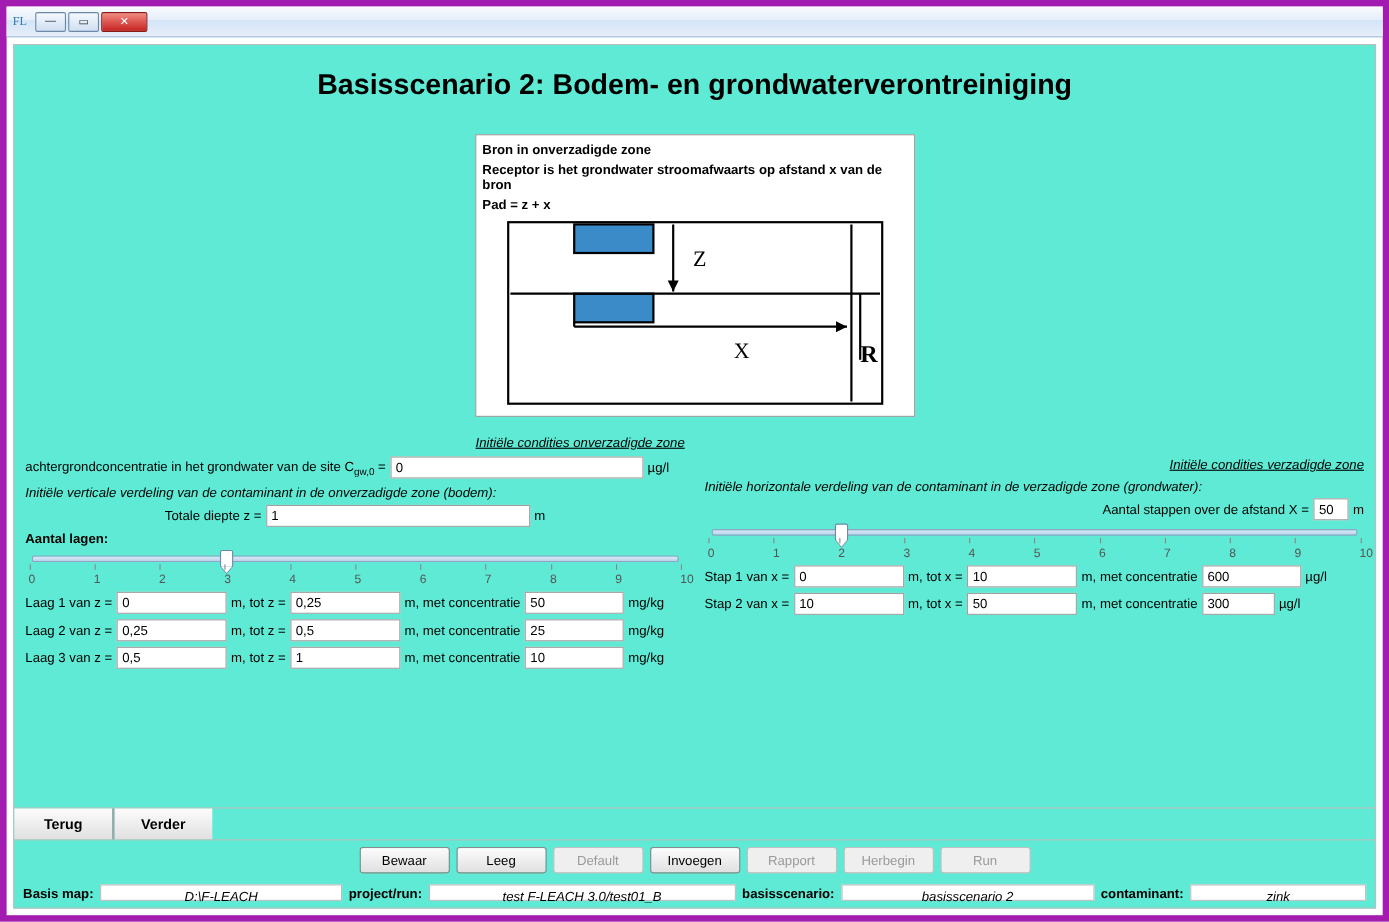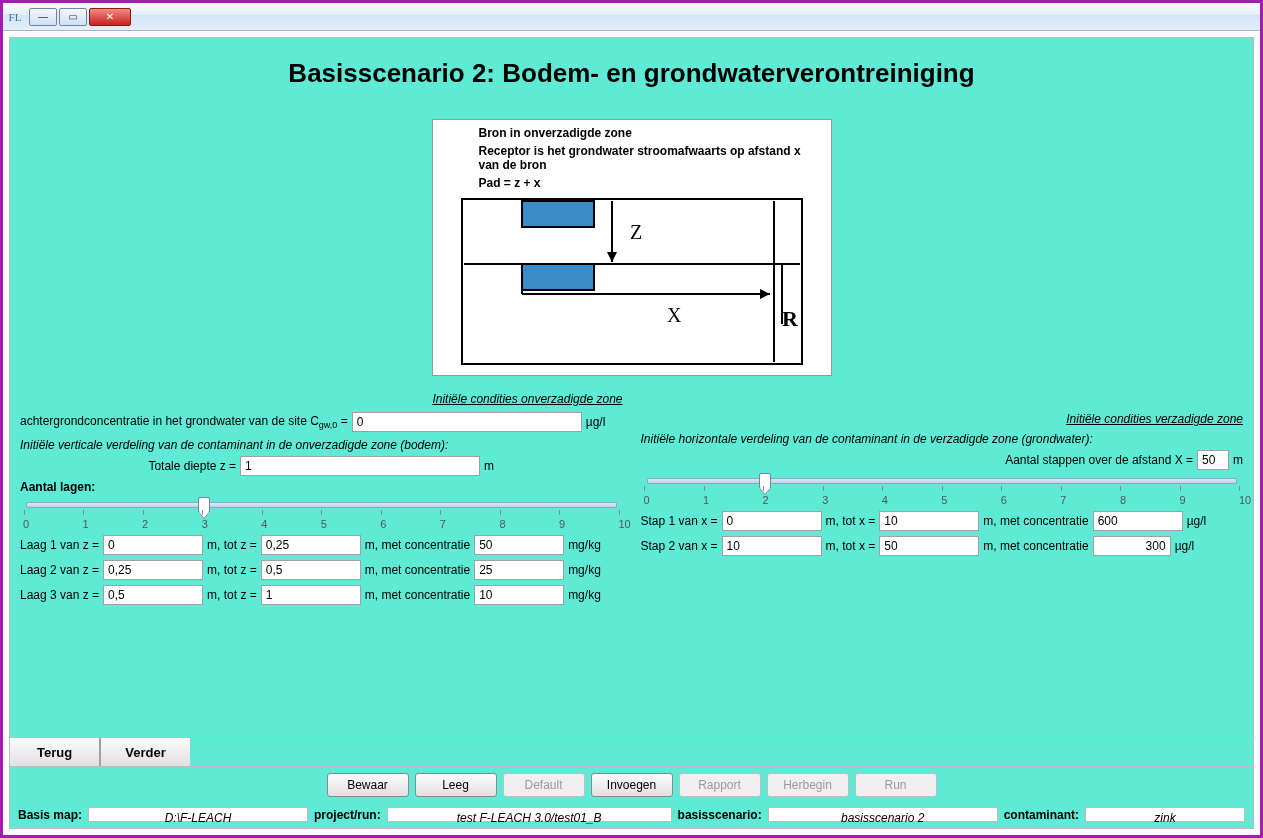--- a/index.html
+++ b/index.html
@@ -6,21 +6,21 @@
   body {
     font-family: Arial, Helvetica, sans-serif;
     font-size: 12px;
     background: #d6e4f2;
     overflow: hidden;
   }
   .window {
     width: 1263px;
     height: 838px;
     background: #fff;
-    border: 3px solid #a21caf;
+    border: 6px solid #a21caf;
     box-shadow: 0 0 4px rgba(0,0,0,0.3);
     display: flex;
     flex-direction: column;
   }
   .titlebar {
     height: 28px;
     background: linear-gradient(to bottom, #f8fbff 0%, #e6eef9 45%, #d4e4f7 46%, #e6eef9 100%);
     border-bottom: 1px solid #9db7d6;
     display: flex;
     align-items: center;
@@ -68,21 +68,21 @@
   }
 
   
   .diagram-wrap {
     width: 400px;
     margin: 0 auto 12px auto;
     border: 1px solid #999;
     padding: 6px;
     background: #fff;
   }
-  .diagram-caption { font-size: 12px; margin-bottom: 4px; font-weight: bold; margin-left: 40px; }
+  .diagram-caption { font-size: 12px; margin-bottom: 4px; font-weight: bold; }
   .diagram-svg { display:block; margin:0 auto; }
 
   .sec-header {
     text-align: right;
     font-style: italic;
     text-decoration: underline;
     margin: 4px 0 6px 0;
     font-size: 12px;
   }
   .subtext-italic { font-style: italic; margin: 6px 0 4px 0; }
@@ -399,21 +399,21 @@
                 <span class="lbl">m, met concentratie</span>
                 <input class="txt" style="width: 90px;" value="600">
                 <span class="lbl">µg/l</span>
               </div>
               <div class="row">
                 <span class="lbl">Stap 2 van x =</span>
                 <input class="txt" style="width: 100px;" value="10">
                 <span class="lbl">m, tot x =</span>
                 <input class="txt" style="width: 100px;" value="50">
                 <span class="lbl">m, met concentratie</span>
-                <input class="txt" style="width: 78px; text-align: right;" value="300">
+                <input class="txt" style="width: 66px;" value="300">
                 <span class="lbl">µg/l</span>
               </div>
             </div>
         </div>
       </div>
     </div>
 
     <div class="nav-bar">
       <div class="nav-btn">Terug</div>
       <div class="nav-btn">Verder</div>

